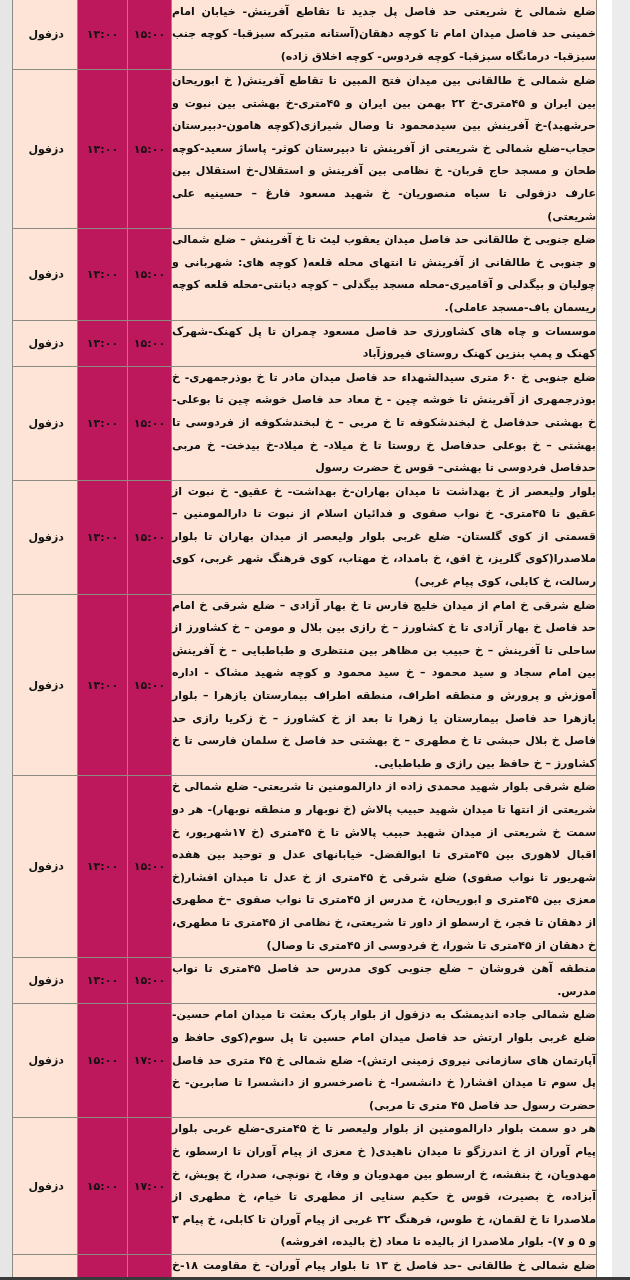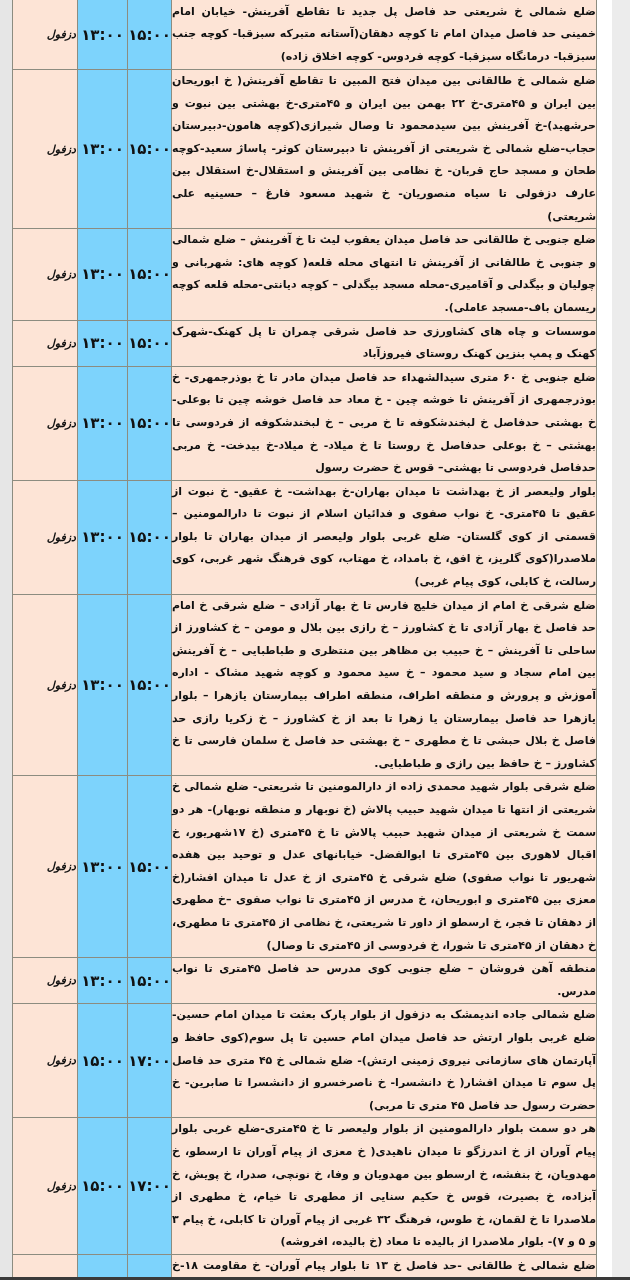--- a/index.html
+++ b/index.html
@@ -57,41 +57,41 @@
     }
     td.city {
       width: 64px;
       background: #fde4d6;
       text-align: right;
       font-size: 11px;
       color: #111;
       padding-right: 0;
     }
     td.start, td.end {
-      background: #7dd3fc;
+      background: #be185d;
       text-align: center;
-      font-size: 15px;
+      font-size: 11px;
       color: #111;
       font-weight: bold;
       margin-left: 48px;
     }
     td.start { width: 49px; }
     td.end { width: 43px; }
     td.desc {
       background: #fde4d6;
       direction: rtl;
       text-align: justify;
       text-align-last: right;
       font-size: 11px;
       line-height: 22.6px;
       color: #111;
       font-weight: bold;
       padding: 0 3px 0 4px;
     }
-    .city-label { display: inline-block; padding-right: 1px; font-weight: bold; font-style: italic; }
+    .city-label { display: inline-block; padding-right: 13px; font-weight: bold; }
   </style>
 </head>
 <body>
 
 <div class="page">
   <div class="left-strip"></div>
   <div class="right-strip"></div>
   <div class="right-strip-inner"></div>
 
   <table class="schedule">
@@ -111,21 +111,21 @@
         <tr style="height: 71px;">
           <td class="city"><span class="city-label">دزفول</span></td>
           <td class="start">۱۳:۰۰</td>
           <td class="end">۱۵:۰۰</td>
           <td class="desc">ضلع جنوبی خ طالقانی حد فاصل میدان یعقوب لیث تا خ آفرینش – ضلع شمالی و جنوبی خ طالقانی از آفرینش تا انتهای محله قلعه( کوچه های: شهربانی و چولیان و بیگدلی و آقامیری-محله مسجد بیگدلی – کوچه دیانتی-محله قلعه کوچه ریسمان باف-مسجد عاملی).</td>
         </tr>
         <tr style="height: 42px;">
           <td class="city"><span class="city-label">دزفول</span></td>
           <td class="start">۱۳:۰۰</td>
           <td class="end">۱۵:۰۰</td>
-          <td class="desc">موسسات و چاه های کشاورزی حد فاصل شرقی چمران تا پل کهنک-شهرک کهنک و پمپ بنزین کهنک روستای فیروزآباد</td>
+          <td class="desc">موسسات و چاه های کشاورزی حد فاصل مسعود چمران تا پل کهنک-شهرک کهنک و پمپ بنزین کهنک روستای فیروزآباد</td>
         </tr>
         <tr style="height: 99px;">
           <td class="city"><span class="city-label">دزفول</span></td>
           <td class="start">۱۳:۰۰</td>
           <td class="end">۱۵:۰۰</td>
           <td class="desc">ضلع جنوبی خ ۶۰ متری سیدالشهداء حد فاصل میدان مادر تا خ بوذرجمهری- خ بوذرجمهری از آفرینش تا خوشه چین - خ معاد حد فاصل خوشه چین تا بوعلی- خ بهشتی حدفاصل خ لبخندشکوفه تا خ مربی – خ لبخندشکوفه از فردوسی تا بهشتی – خ بوعلی حدفاصل خ روستا تا خ میلاد- خ میلاد-خ بیدخت- خ مربی حدفاصل فردوسی تا بهشتی– قوس خ حضرت رسول</td>
         </tr>
         <tr style="height: 89px;">
           <td class="city"><span class="city-label">دزفول</span></td>
           <td class="start">۱۳:۰۰</td>

